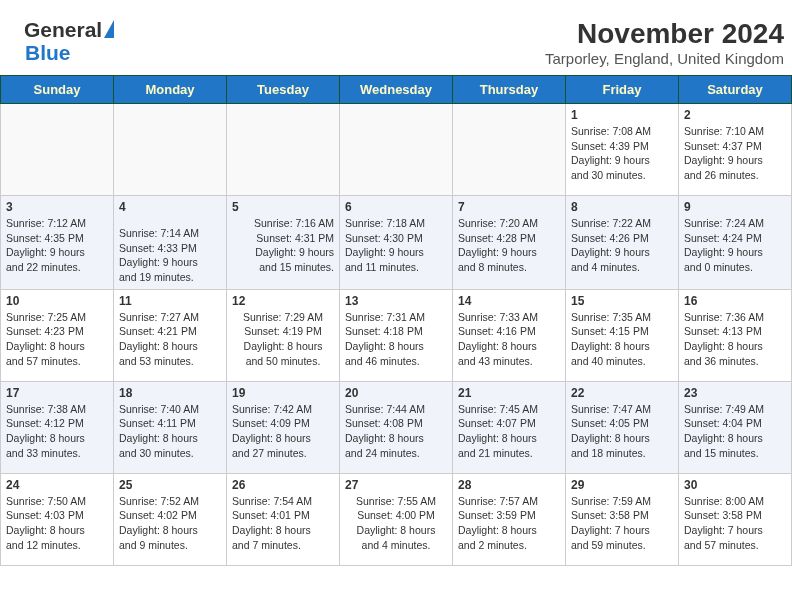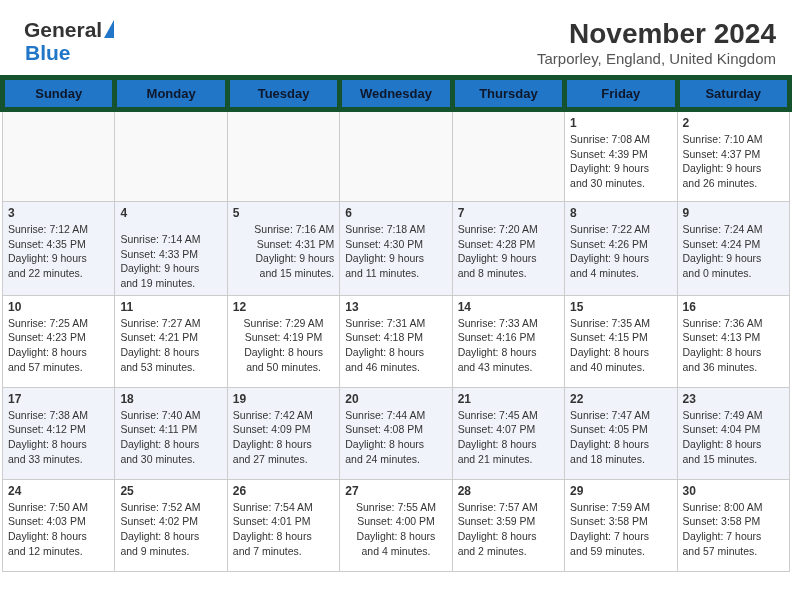--- a/index.html
+++ b/index.html
@@ -6,46 +6,46 @@
     body {
       font-family: Arial, sans-serif;
       background: #fff;
       width: 792px;
       min-height: 612px;
     }
     .header {
       display: flex;
       justify-content: space-between;
       align-items: flex-start;
-      padding: 18px 16px 8px 24px;
+      padding: 18px 8px 8px 24px;
     }
     .title-block {
       text-align: right;
     }
     .month-title {
       font-size: 28px;
       font-weight: bold;
       color: #333;
     }
     .location {
       font-size: 15px;
       color: #555;
     }
     .calendar {
       width: 100%;
       border-collapse: collapse;
       table-layout: fixed;
     }
     .calendar th {
       background: #2176c7;
-      color: #0f172a;
+      color: #fef9c3;
       text-align: center;
       padding: 6px 4px;
       font-size: 13px;
-      border: 5px solid #14532d;
+      border: 1px solid #14532d;
     }
     .calendar td {
       border: 1px solid #ccc;
       vertical-align: top;
       padding: 4px 5px;
       font-size: 11px;
       color: #333;
       height: 92px;
       background: #fff;
     }

